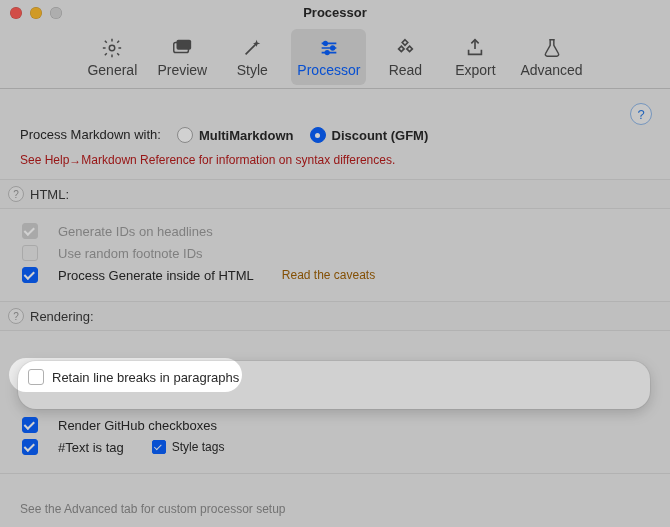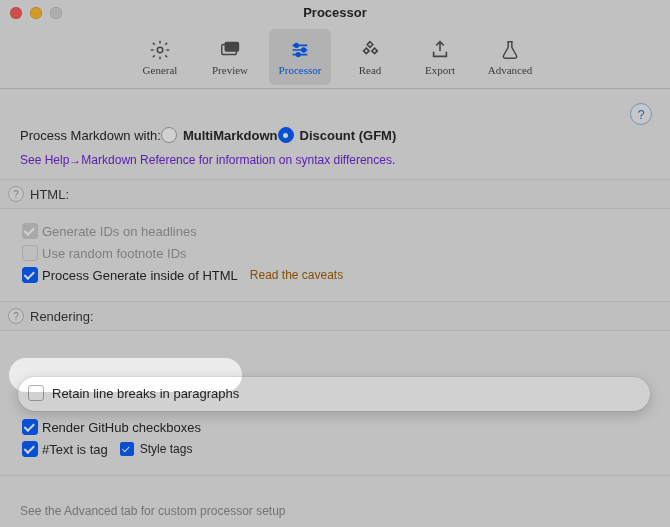--- a/index.html
+++ b/index.html
@@ -54,38 +54,38 @@
   .toolbtn.selected {
     background: #d9d9d9;
     color: #0a62ff;
   }
   .toolbtn .ico {
     width: 24px; height: 24px;
     display: flex; align-items: center; justify-content: center;
     margin-bottom: 2px;
   }
   .toolbtn .ico svg { width: 22px; height: 22px; }
-  .toolbtn .lbl { font-size: 11px; font-family: Liberation Serif, serif; }
+  .toolbtn .lbl { font-size: 14px; }
   .page {
     padding: 10px 0 0 0;
     position: relative;
   }
   .help-btn {
     position: absolute;
     right: 18px; top: 14px;
     width: 20px; height: 20px;
     border-radius: 50%;
     border: 1px solid #8fb7e8;
     color: #2a7ae2;
     font-size: 13px;
     display: flex; align-items: center; justify-content: center;
     background: #f3f3f3;
   }
   .row-inline {
-    display: flex; align-items: center; 
+    display: flex; align-items: flex-start; gap: 16px;
     padding: 28px 12px 6px 20px;
     font-size: 13px;
   }
   .row-inline .grplabel { margin-right: 0; }
   .radio {
     display: inline-flex; align-items: center; gap: 6px; font-weight: bold;
   }
   .radio .r {
     width: 14px; height: 14px; border-radius: 50%;
     border: 1px solid #a7a7a7;
@@ -96,21 +96,21 @@
     border-color: #0a62ff;
     background: #0a62ff;
   }
   .radio.checked .r::after {
     content: ""; width: 5px; height: 5px; border-radius: 50%;
     background: #fff;
   }
   .hint {
     padding: 4px 20px 12px 20px;
     font-size: 12px;
-    color: #6d28d9;
+    color: #b91c1c;
   }
   .section-head {
     display: flex; align-items: center; gap: 6px;
     padding: 6px 8px;
     font-size: 13px;
     color: #3a3a3a;
     border-top: 1px solid #d9d9d9;
     border-bottom: 1px solid #d9d9d9;
     background: #eaeaea;
   }
@@ -120,21 +120,21 @@
     color: #9a9a9a;
     font-size: 10px;
     display: inline-flex; align-items: center; justify-content: center;
     background: #f1f1f1;
   }
   .section-body {
     padding: 14px 20px 18px 22px;
     display: flex; flex-direction: column; gap: 6px;
   }
   .checkline {
-    display: flex; align-items: center; gap: 4px;
+    display: flex; align-items: center; gap: 20px;
     font-size: 13px;
   }
   .cb {
     width: 14px; height: 14px; border-radius: 3px;
     border: 1px solid #b0b0b0;
     background: #fff;
     display: inline-flex; align-items: center; justify-content: center;
     flex-shrink: 0;
   }
   .cb.checked {
@@ -147,23 +147,23 @@
   }
   .cb.disabled { background: #e9e9e9; border-color: #cfcfcf; }
   .cb.disabled.checked { background: #cfcfcf; border-color: #cfcfcf; }
   .cb.disabled.checked::after { border-color: #fff; }
   .disabled-text { color: #9c9c9c; }
   .link { color: #a16207; font-size: 12px; margin-left: 8px; text-decoration: none; }
   .highlight {
     display: inline-flex; align-items: center; gap: 8px;
     background: #ffffff;
     border-radius: 18px;
-    padding: 8px 16px 10px 10px;
+    padding: 8px 16px 24px 10px;
     box-shadow: 0 4px 14px rgba(0,0,0,0.18), 0 0 0 1px rgba(0,0,0,0.05);
-    margin: 16px 0 2px -4px;
+    margin: 0 0 2px -4px;
   }
   .subcheck {
     display: inline-flex; align-items: flex-start; gap: 6px;
     font-size: 12px; margin-left: 8px;
   }
   .subcheck .cb { width: 12px; height: 12px; border-radius: 2px; }
   .subcheck .cb.checked::after { width: 6px; height: 3px; border-width: 1.5px; }
   .bottom-note {
     padding: 28px 20px 20px 20px;
     font-size: 12px; color: #8d8d8d;
@@ -202,20 +202,29 @@
     <span class="lbl">General</span>
   </div>
   <div class="toolbtn">
     <span class="ico">
       <svg viewBox="0 0 24 24" fill="#555">
           <rect x="3" y="6" width="16" height="11" rx="2" fill="none" stroke="#555" stroke-width="1.6"></rect>
           <rect x="6" y="3" width="16" height="11" rx="2" fill="#555"></rect>
         </svg>
     </span>
     <span class="lbl">Preview</span>
+  </div>
+  <div class="toolbtn">
+    <span class="ico">
+      <svg viewBox="0 0 24 24" stroke="#555" stroke-width="1.8" fill="none">
+          <path d="M5 19L17 7"></path>
+          <path d="M17 3l1 3 3 1-3 1-1 3-1-3-3-1 3-1z" fill="#555" stroke="none"></path>
+        </svg>
+    </span>
+    <span class="lbl">Style</span>
   </div>
   <div class="toolbtn selected">
     <span class="ico">
       <svg viewBox="0 0 24 24" stroke="#0a62ff" stroke-width="1.8" fill="none">
           <path d="M4 7h16M4 12h16M4 17h16"></path>
           <circle cx="8" cy="7" r="2" fill="#0a62ff"></circle>
           <circle cx="16" cy="12" r="2" fill="#0a62ff"></circle>
           <circle cx="10" cy="17" r="2" fill="#0a62ff"></circle>
         </svg>
     </span>

